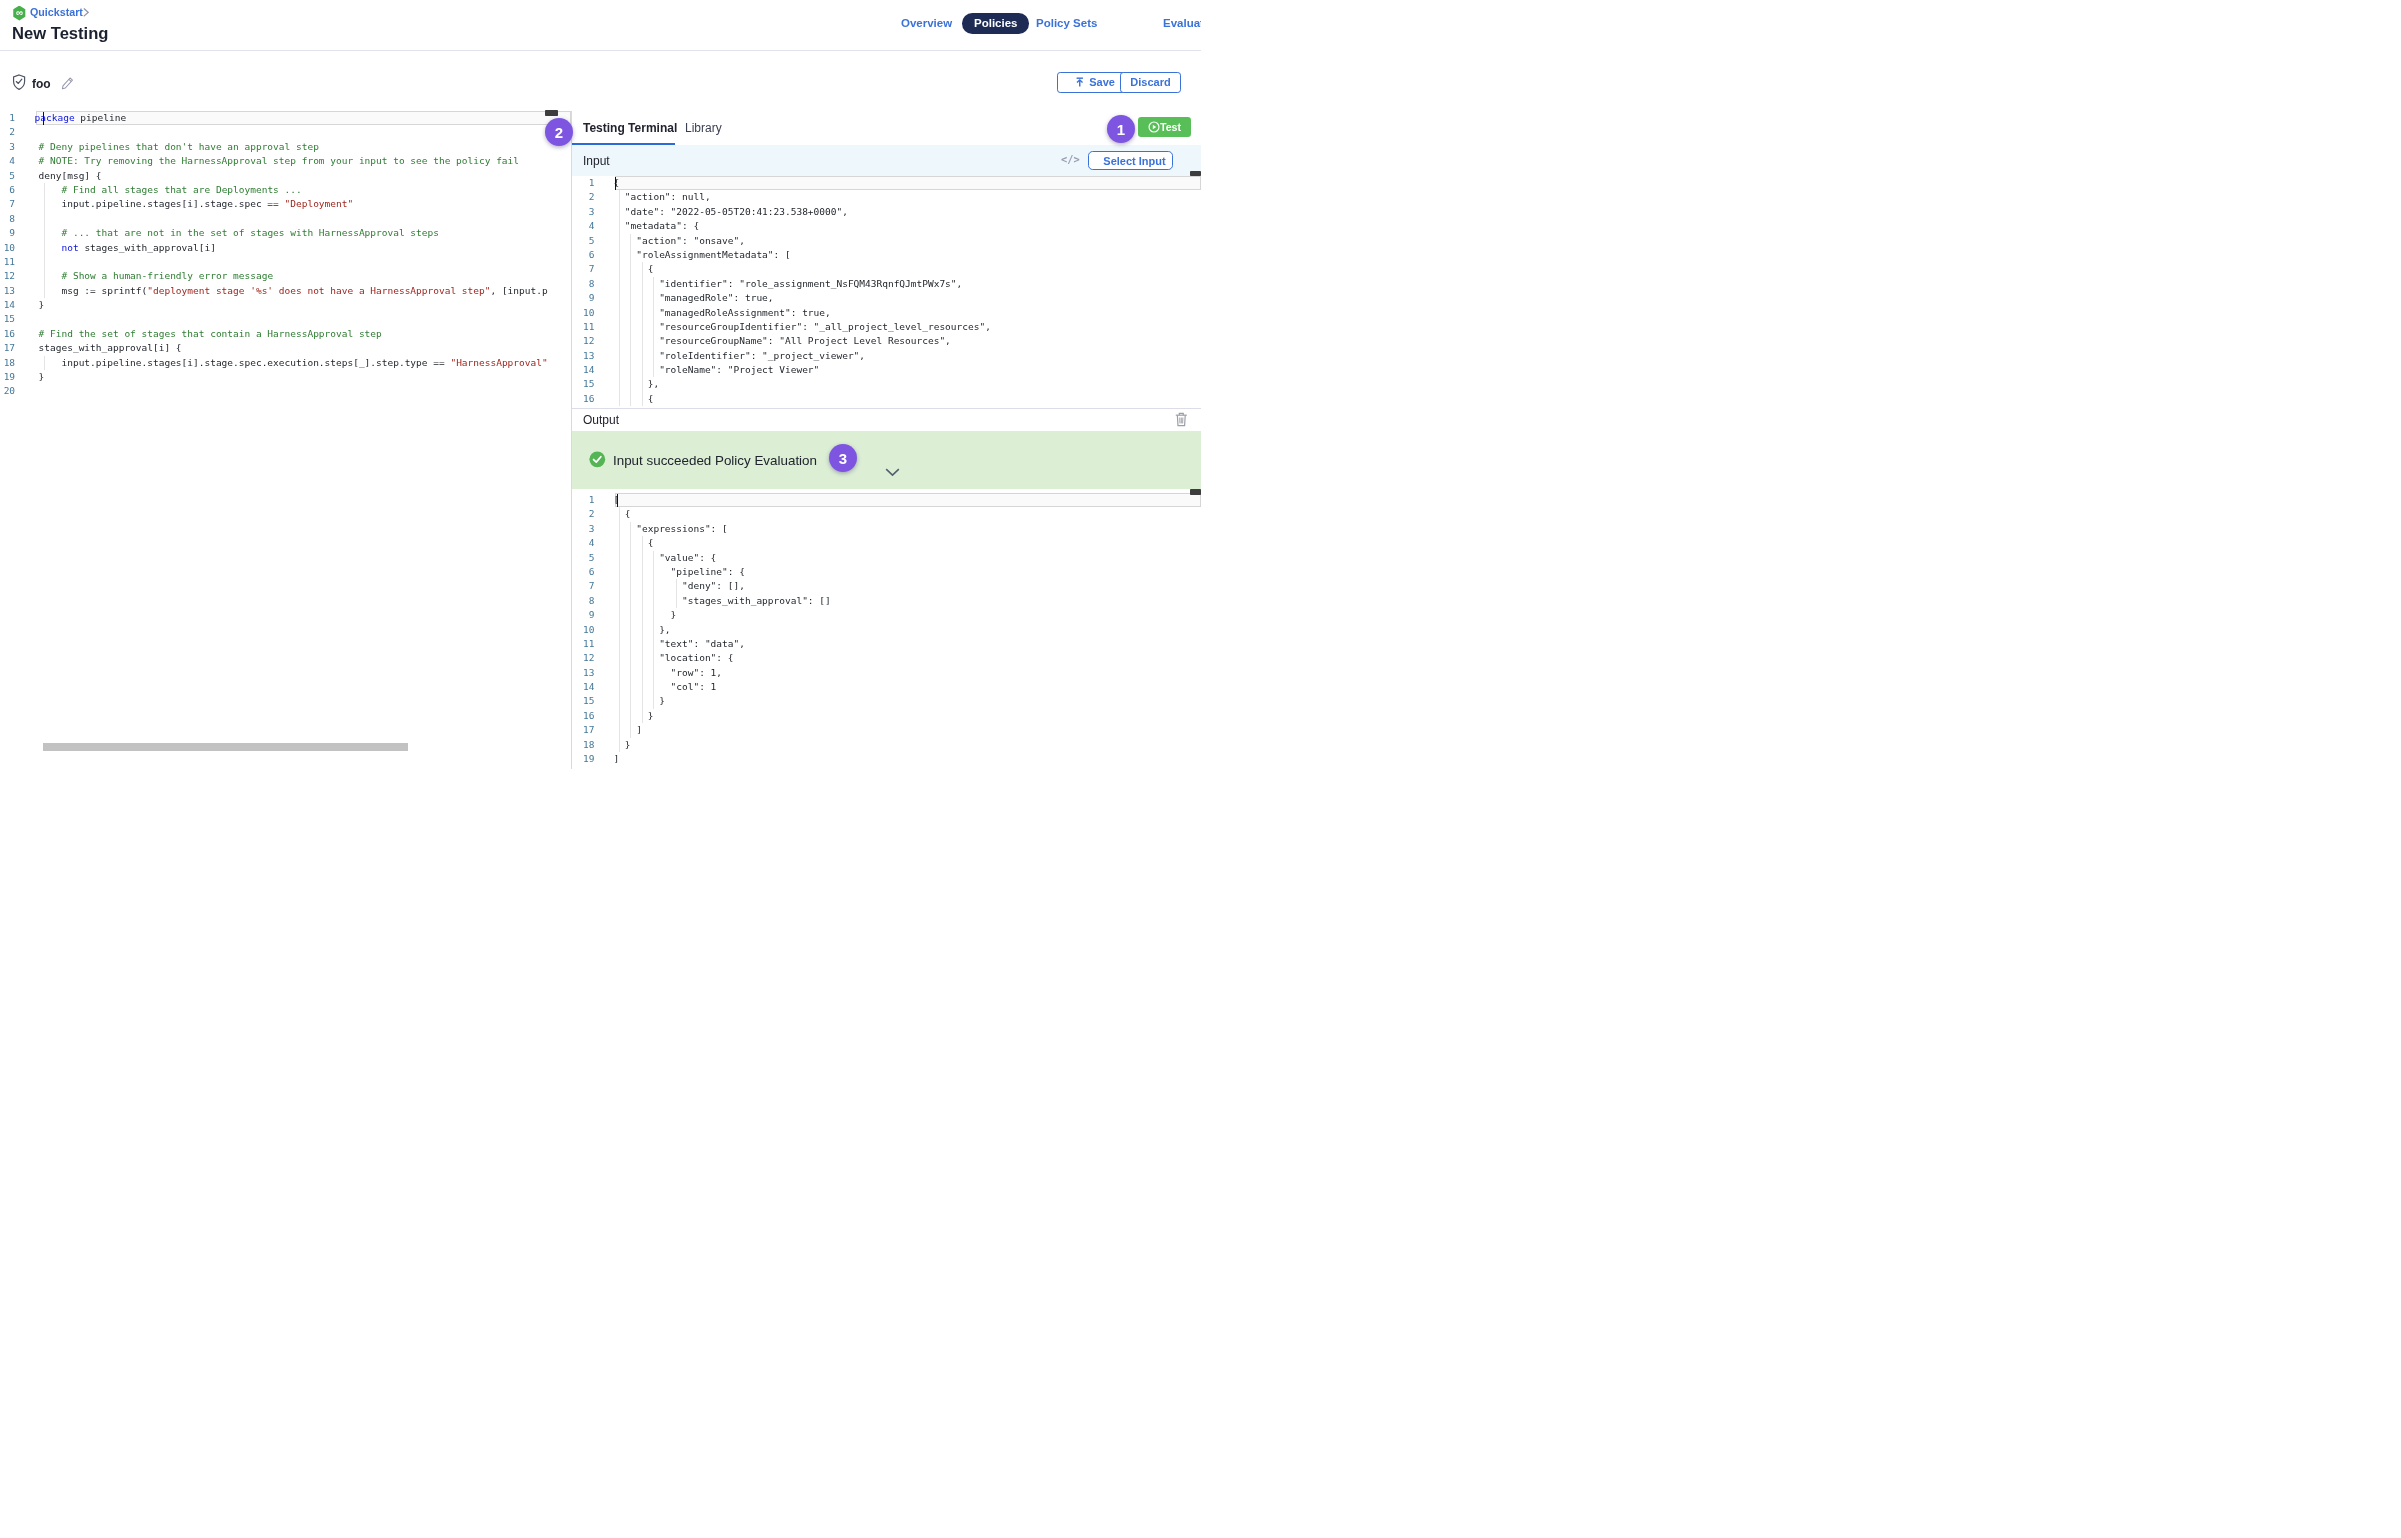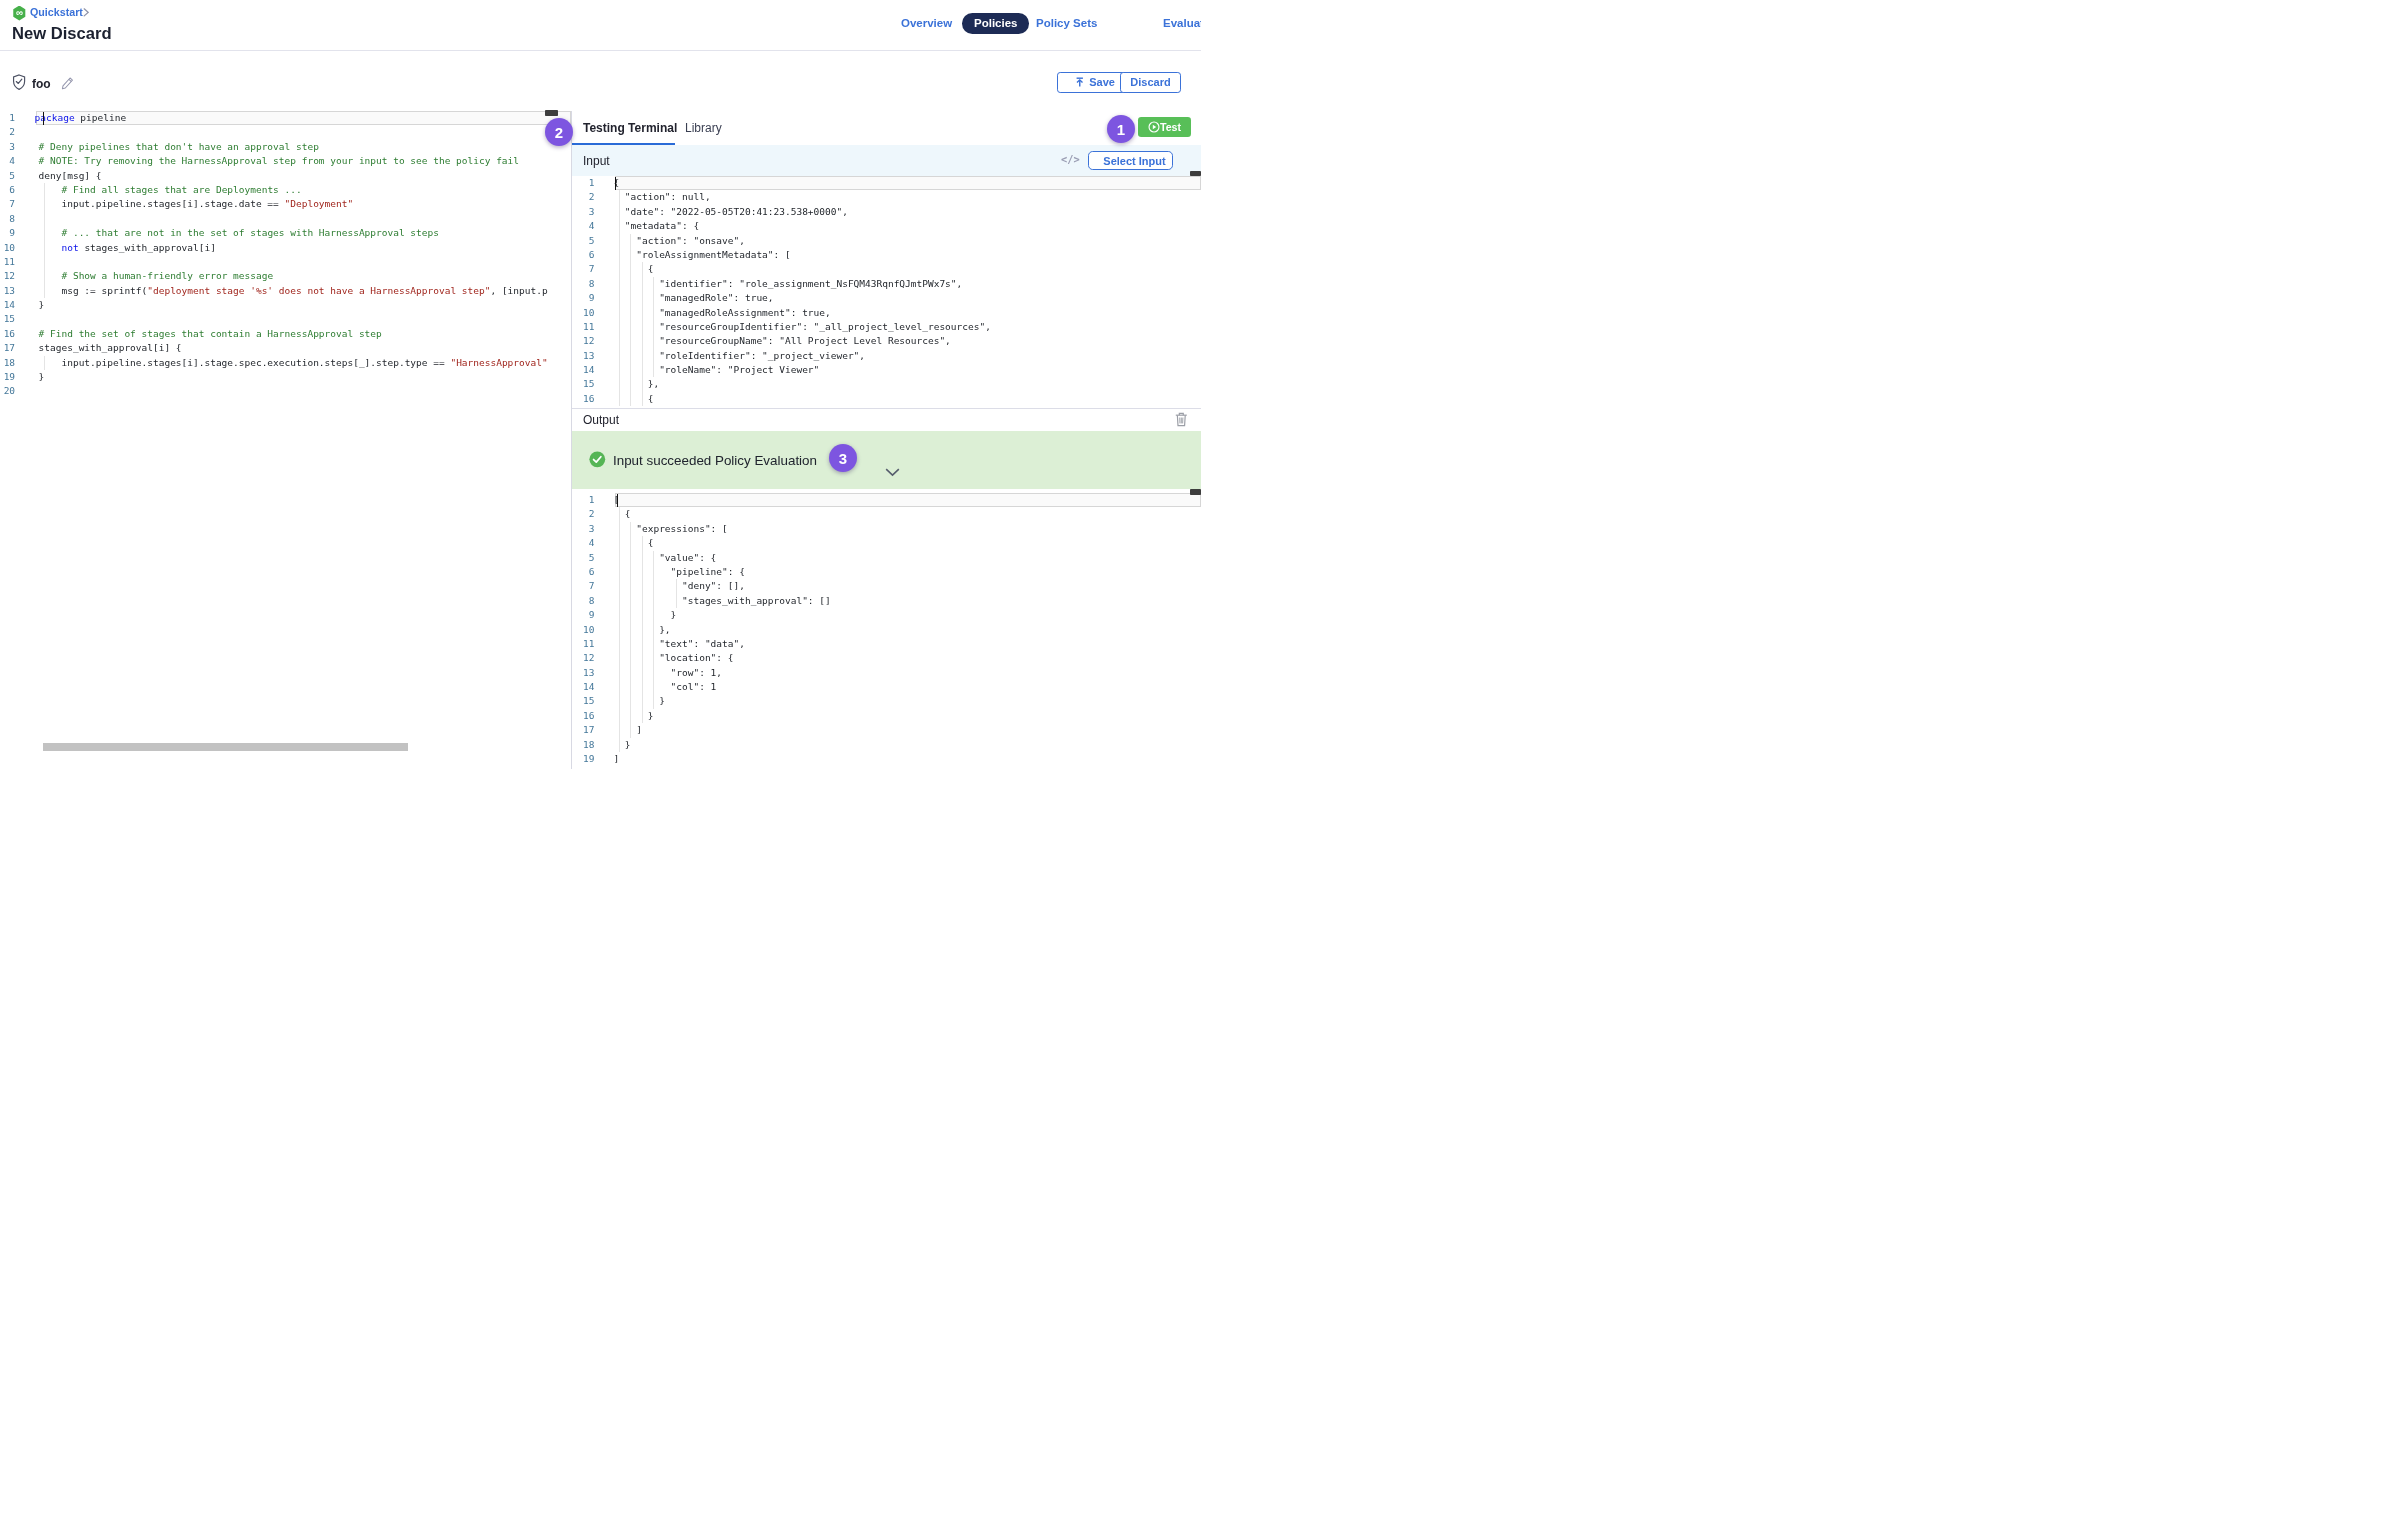--- a/index.html
+++ b/index.html
@@ -82,21 +82,21 @@
   #ann-1{left:1107px;top:115px;} #ann-2{left:545px;top:118px;} #ann-3{left:829px;top:444px;}
 </style>
 </head>
 <body>
 
 <div class="abs" id="logo">∞</div>
 <div class="abs" id="breadcrumb">Quickstart</div>
 <svg class="abs" id="crumb-chev" width="6.3" height="8.7" viewBox="0 0 8 11">
     <polyline points="1.5,1 6.5,5.5 1.5,10" fill="none" stroke="#8f93a8" stroke-width="1.6" stroke-linecap="round"></polyline>
   </svg>
-<div class="abs" id="page-title">New Discard</div>
+<div class="abs" id="page-title">New Testing</div>
 <div class="abs" id="divider"></div>
 
 <div class="abs navlink" id="nav-overview">Overview</div>
 <div class="abs navlink" id="nav-policies">Policies</div>
 <div class="abs navlink" id="nav-policysets">Policy Sets</div>
 <div class="abs navlink" id="nav-evaluations">Evaluations</div>
 
 <svg class="abs" id="shield" width="14.2" height="16.6" viewBox="0 0 18 21">
   <path d="M9 1.2 L16 3.8 V9.2 C16 14.6 12.4 17.9 9 19.5 C5.6 17.9 2 14.6 2 9.2 V3.8 Z" fill="none" stroke="#4d5264" stroke-width="1.5"></path>
   <polyline points="5.5,9.5 8,12 12.5,6.5" fill="none" stroke="#4d5264" stroke-width="1.5" stroke-linecap="round" stroke-linejoin="round"></polyline>
@@ -141,21 +141,21 @@
       <span class="cl-code" style="margin-left: 18px;"><span class="tk-p">deny[msg] {</span></span>
     </div>
     <div class="cl-row">
       <span class="cl-num" style="width: 20.6px; padding-right: 5.5px;">6</span>
       <span class="guides" style="left: 44px; width: 0.8px; background: repeating-linear-gradient(to right, rgb(228, 228, 228) 0px, rgb(228, 228, 228) 0.8px, transparent 0.8px, transparent 23px);"></span>
       <span class="cl-code" style="margin-left: 18px;"><span class="tk-p">    </span><span class="tk-c"># Find all stages that are Deployments ...</span></span>
     </div>
     <div class="cl-row">
       <span class="cl-num" style="width: 20.6px; padding-right: 5.5px;">7</span>
       <span class="guides" style="left: 44px; width: 0.8px; background: repeating-linear-gradient(to right, rgb(228, 228, 228) 0px, rgb(228, 228, 228) 0.8px, transparent 0.8px, transparent 23px);"></span>
-      <span class="cl-code" style="margin-left: 18px;"><span class="tk-p">    input.pipeline.stages[i].stage.date == </span><span class="tk-s">"Deployment"</span></span>
+      <span class="cl-code" style="margin-left: 18px;"><span class="tk-p">    input.pipeline.stages[i].stage.spec == </span><span class="tk-s">"Deployment"</span></span>
     </div>
     <div class="cl-row">
       <span class="cl-num" style="width: 20.6px; padding-right: 5.5px;">8</span>
       <span class="guides" style="left: 44px; width: 0.8px; background: repeating-linear-gradient(to right, rgb(228, 228, 228) 0px, rgb(228, 228, 228) 0.8px, transparent 0.8px, transparent 23px);"></span>
       <span class="cl-code" style="margin-left: 18px;"></span>
     </div>
     <div class="cl-row">
       <span class="cl-num" style="width: 20.6px; padding-right: 5.5px;">9</span>
       <span class="guides" style="left: 44px; width: 0.8px; background: repeating-linear-gradient(to right, rgb(228, 228, 228) 0px, rgb(228, 228, 228) 0.8px, transparent 0.8px, transparent 23px);"></span>
       <span class="cl-code" style="margin-left: 18px;"><span class="tk-p">    </span><span class="tk-c"># ... that are not in the set of stages with HarnessApproval steps</span></span>

